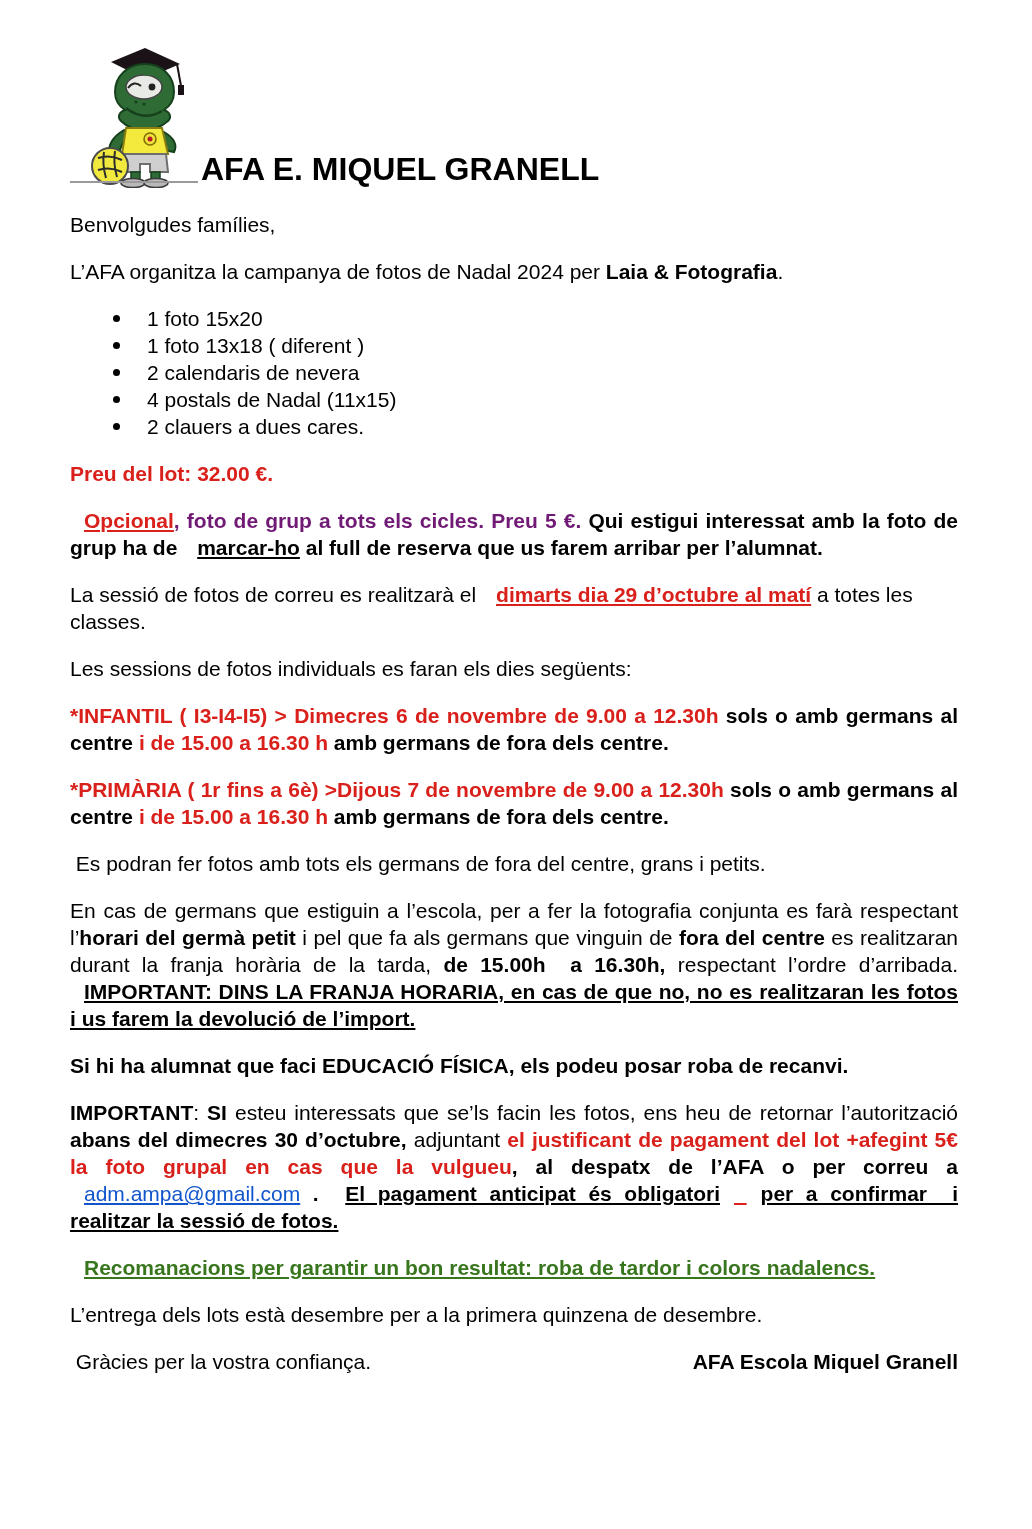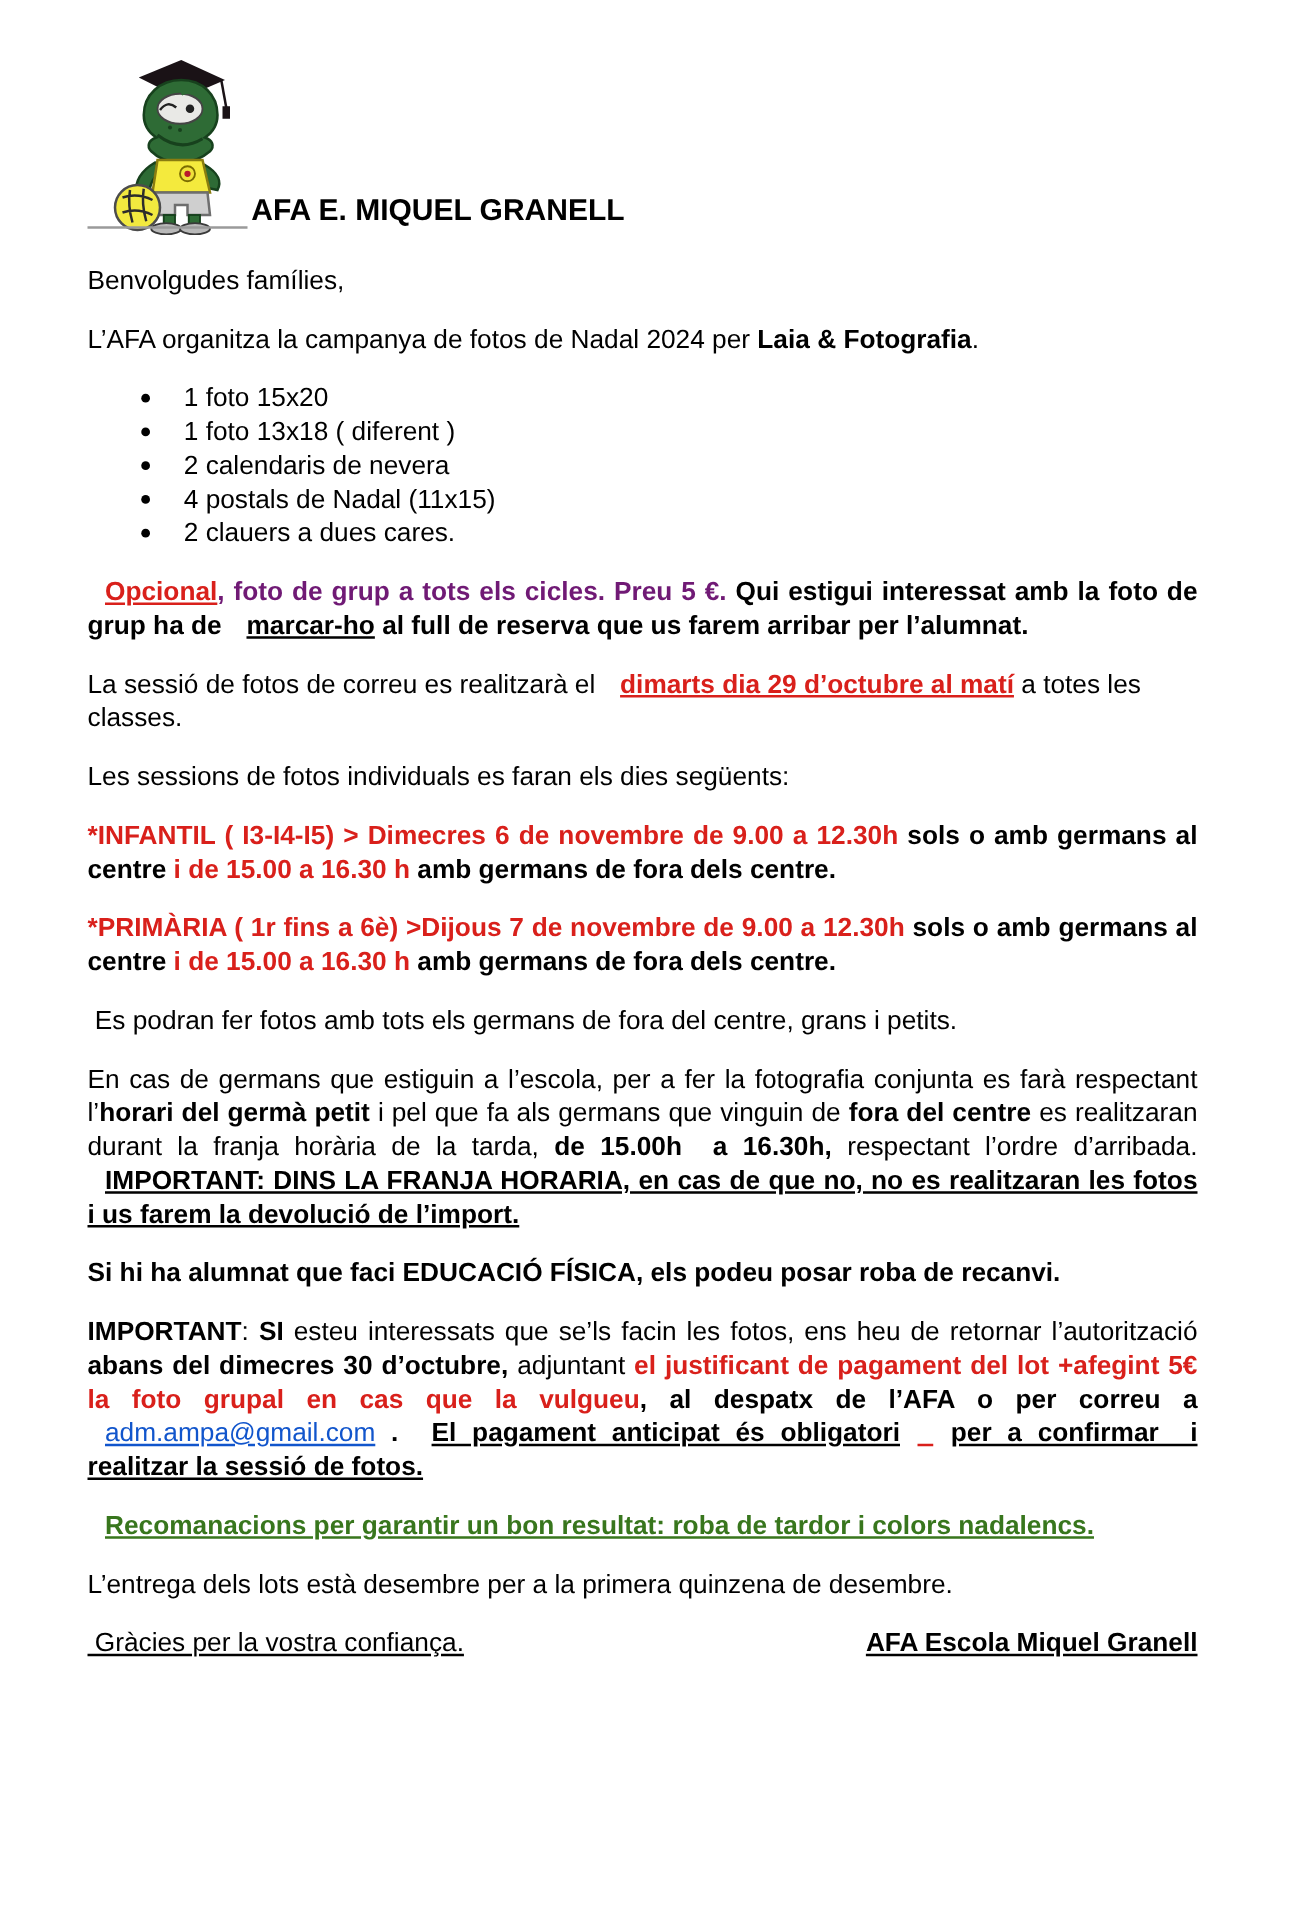--- a/index.html
+++ b/index.html
@@ -8,32 +8,32 @@
     width:1032px; height:1529px;
     background:#ffffff;
     overflow:hidden;
     font-family:"Liberation Sans", sans-serif;
     font-size:21px;
     line-height:27px;
     color:#000000;
   }
   .logo { position:absolute; left:84px; top:42px; width:118px; height:146px; }
   .header-line { position:absolute; left:70px; top:181px; width:128px; height:2px; background:#9a9a9a; }
-  .org-title { position:absolute; left:201px; top:155px; font-weight:700; font-size:24px; line-height:28px; }
+  .org-title { position:absolute; left:201px; top:155px; font-weight:700; font-size:32px; line-height:28px; }
   .doc { position:absolute; left:70px; top:211px; width:888px; }
   .doc p { margin:0 0 20px 0; }
   .doc ul.doc-list { margin:0 0 20px 0; padding:0 0 0 43px; list-style:none; }
   .doc ul.doc-list li { position:relative; padding-left:34px; }
   .doc ul.doc-list li::before {
     content:""; position:absolute; left:0; top:10px;
     width:7px; height:7px; border-radius:50%; background:#000;
   }
   .b { font-weight:700; }
   .u { text-decoration:underline;margin-left:14px; }
-  .doc-columns { display:flex; justify-content:space-between; margin:0 0 20px 0;text-decoration:underline; }
+  .doc-columns { display:flex; justify-content:space-between; margin:0 0 20px 0; }
   a.email { cursor:pointer; }
 </style>
 </head>
 <body>
 
 <div class="page">
 
   <div class="logo">
     <svg width="118" height="146" viewBox="0 0 118 146" aria-hidden="true">
 
@@ -80,20 +80,21 @@
   <div class="doc">
       <p><span>Benvolgudes famílies,</span></p>
       <p><span>L’AFA organitza la campanya de fotos de Nadal 2024 per </span><span class="b">Laia &amp; Fotografia</span><span>.</span></p>
       <ul class="doc-list">
         <li>1 foto 15x20</li>
         <li>1 foto 13x18 ( diferent )</li>
         <li>2 calendaris de nevera</li>
         <li>4 postals de Nadal  (11x15)</li>
         <li>2 clauers a dues cares.</li>
       </ul>
+      <p><span class="b" style="color: rgb(217, 32, 27);">Preu del lot:  32.00 €.</span></p>
       <p style="text-align: justify;"><span class="b u" style="color: rgb(217, 32, 27);">Opcional</span><span class="b" style="color: #701a75;">, foto de grup a tots els cicles. Preu 5 €.</span><span class="b"> Qui estigui interessat amb la foto de grup ha de </span><span class="b u">marcar-ho</span><span class="b"> al full de reserva que us farem arribar per l’alumnat.</span></p>
       <p><span>La sessió de fotos de correu es realitzarà el </span><span class="b u" style="color: rgb(217, 32, 27);">dimarts dia 29 d’octubre al matí</span><span> a totes les classes.</span></p>
       <p><span>Les sessions de fotos individuals es faran els dies següents:</span></p>
       <p style="text-align: justify;"><span class="b" style="color: rgb(217, 32, 27);">*INFANTIL  ( I3-I4-I5) &gt; Dimecres 6 de novembre de 9.00 a 12.30h</span><span class="b"> sols o amb germans al centre </span><span class="b" style="color: rgb(217, 32, 27);">i de 15.00 a 16.30 h</span><span class="b"> amb germans de fora dels centre.</span></p>
       <p style="text-align: justify;"><span class="b" style="color: rgb(217, 32, 27);">*PRIMÀRIA ( 1r fins a 6è) &gt;Dijous 7 de novembre de 9.00 a 12.30h</span><span class="b"> sols o amb germans al centre </span><span class="b" style="color: rgb(217, 32, 27);">i de 15.00 a 16.30 h</span><span class="b"> amb germans de fora dels centre.</span></p>
       <p><span>&nbsp;Es podran fer fotos amb tots els germans de fora del centre, grans i petits.</span></p>
       <p style="text-align: justify;"><span>En cas de germans que estiguin a l’escola, per a fer la fotografia conjunta es farà respectant l’</span><span class="b">horari del germà petit</span><span> i pel que fa als germans que vinguin de </span><span class="b">fora del centre</span><span> es realitzaran durant la franja horària de la tarda, </span><span class="b">de 15.00h&nbsp; a 16.30h,</span><span> respectant l’ordre d’arribada. </span><span class="b u">IMPORTANT: DINS LA FRANJA HORARIA, en cas de que no, no es realitzaran les fotos i us farem la devolució de l’import.</span></p>
       <p><span class="b">Si hi ha alumnat que faci EDUCACIÓ FÍSICA, els podeu posar roba de recanvi.</span></p>
       <p style="text-align: justify;"><span class="b">IMPORTANT</span><span>: </span><span class="b">SI</span><span> esteu interessats que se’ls facin les fotos, ens heu de retornar l’autorització </span><span class="b">abans del dimecres 30 d’octubre,</span><span> adjuntant </span><span class="b" style="color: rgb(217, 32, 27);">el justificant de pagament del lot +afegint 5€ la foto grupal en cas que la vulgueu</span><span class="b">, al despatx de l’AFA o per correu a </span><a class="email u" href="#" style="color: rgb(17, 85, 204);">adm.ampa@gmail.com</a><span class="b"> . </span><span class="b u">El pagament anticipat és obligatori</span><span class="b u" style="color: rgb(217, 32, 27);"> </span><span class="b u">per a confirmar&nbsp; i realitzar la sessió de fotos.</span></p>
       <p><span class="b u" style="color: rgb(56, 118, 29);">Recomanacions per garantir un bon resultat: roba de tardor i colors nadalencs.</span></p>

